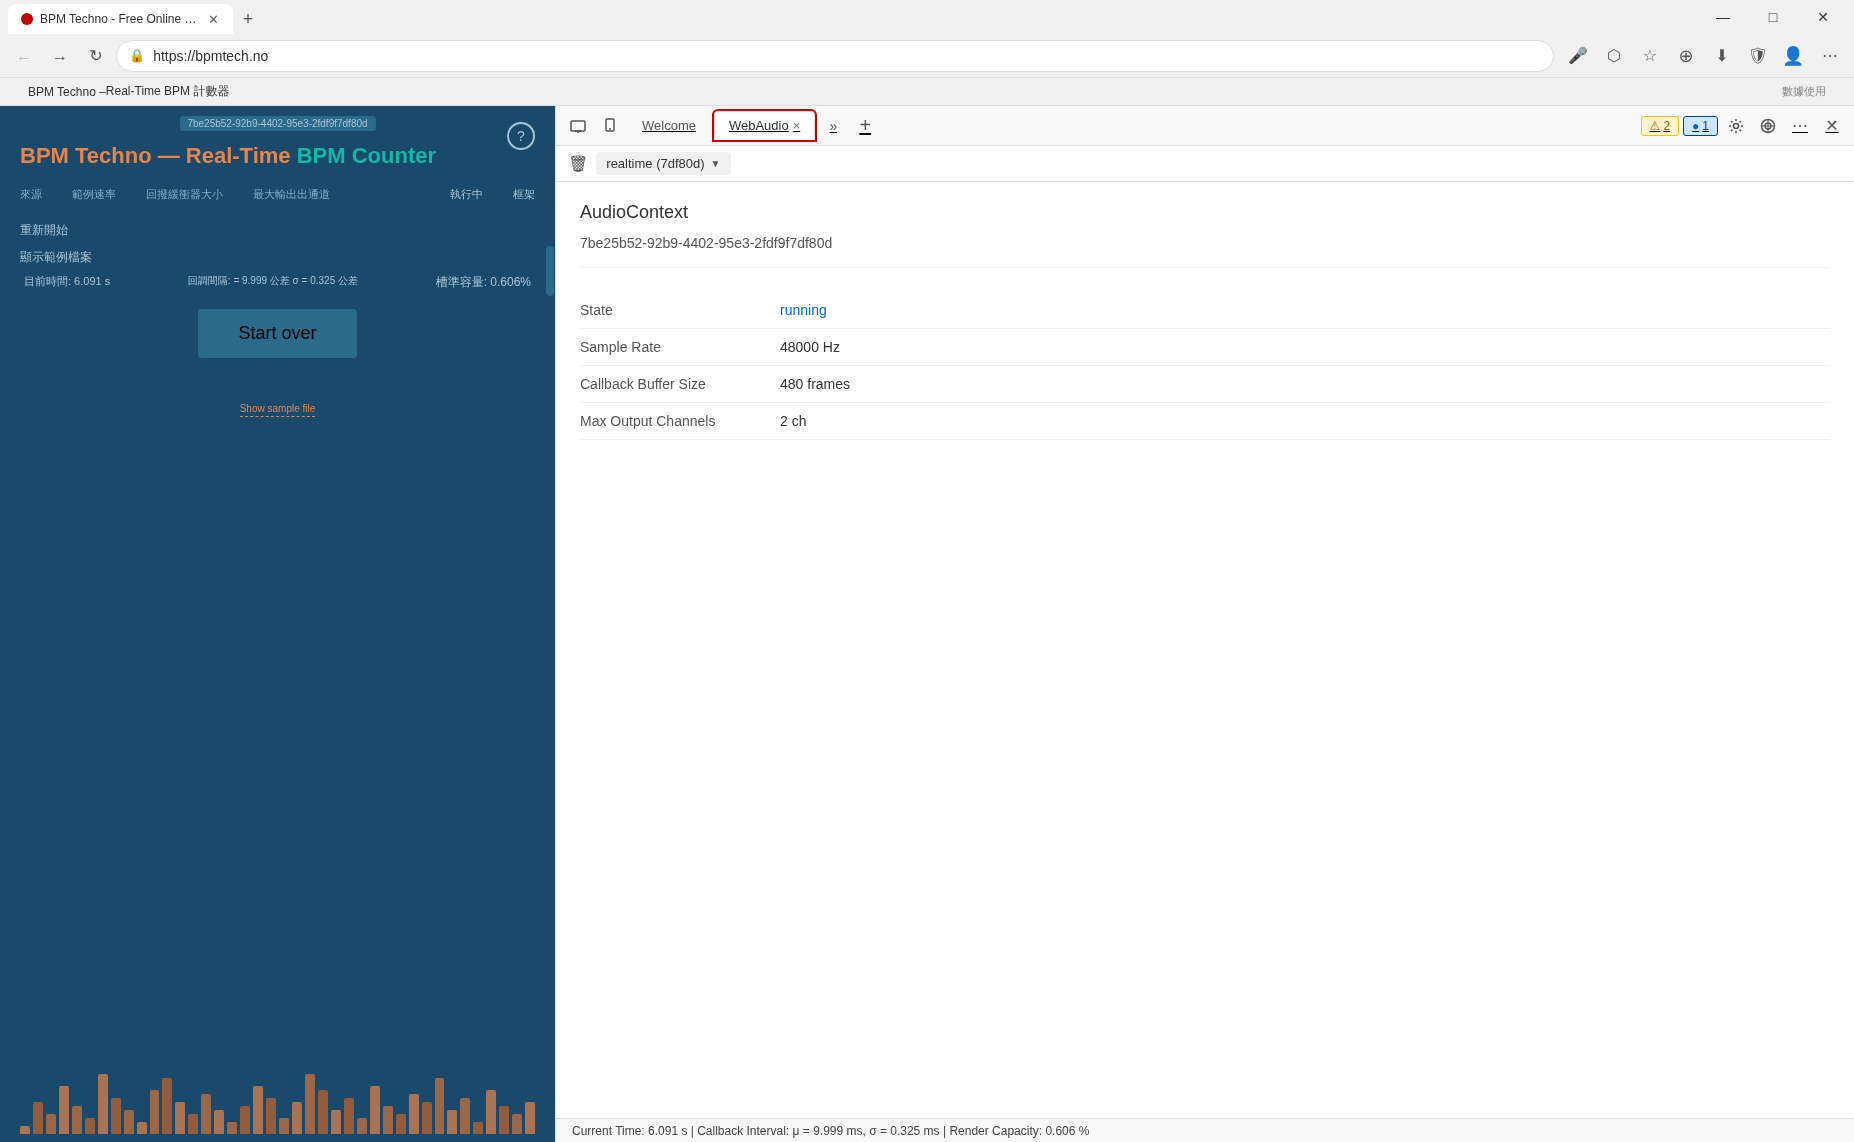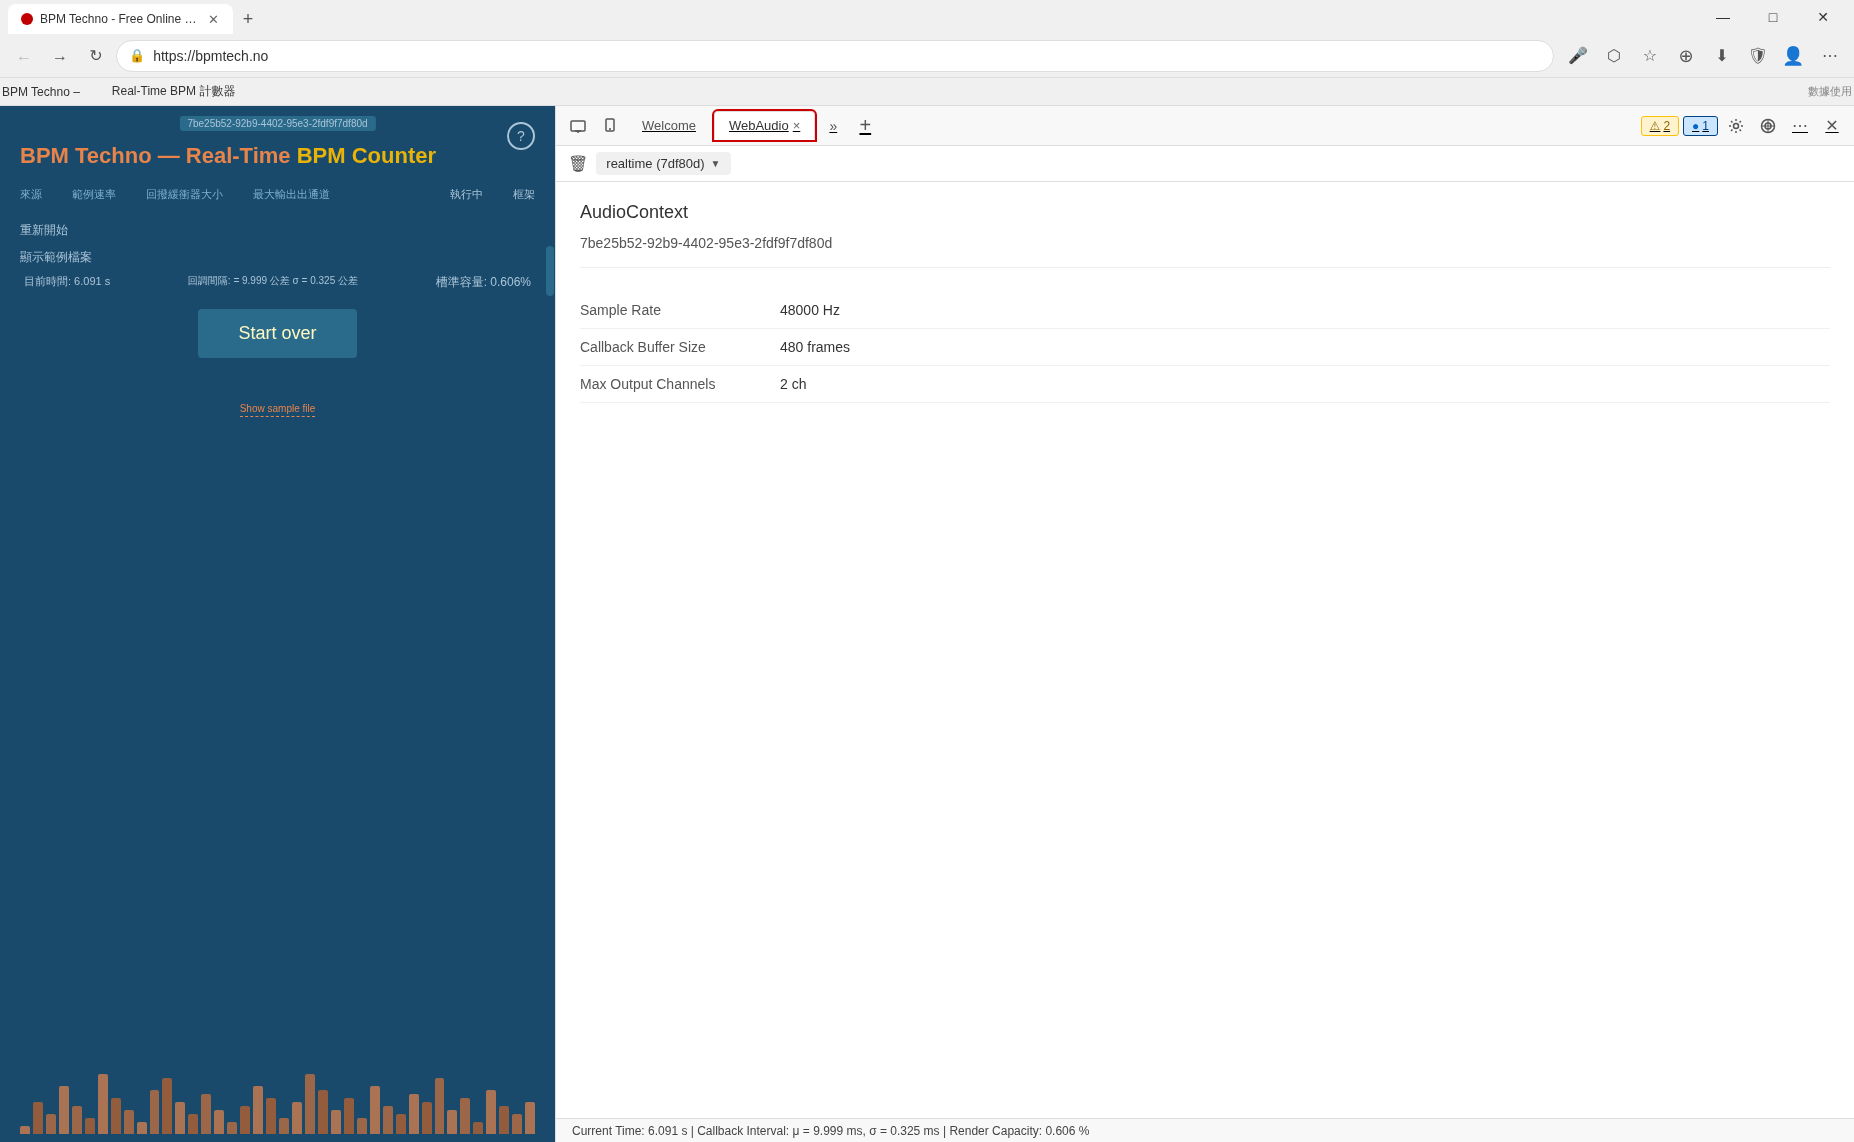--- a/index.html
+++ b/index.html
@@ -19,35 +19,35 @@
     
     .nav-bar { height: 44px; background: #f0f0f0; display: flex; align-items: center; padding: 0 8px; gap: 4px; border-bottom: 1px solid #ddd; }
     .nav-btn { width: 32px; height: 32px; display: flex; align-items: center; justify-content: center; border-radius: 50%; cursor: pointer; font-size: 16px; color: #555; }
     .nav-btn.disabled { color: #bbb; cursor: default; }
     .address-bar { flex: 1; height: 32px; background: white; border-radius: 16px; display: flex; align-items: center; padding: 0 12px; gap: 8px; border: 1px solid #ddd; }
     .address-text { font-size: 14px; color: #333; flex: 1; }
     .nav-actions { display: flex; align-items: center; gap: 4px; margin-left: 4px; }
     .nav-action-btn { width: 32px; height: 32px; display: flex; align-items: center; justify-content: center; border-radius: 50%; cursor: pointer; font-size: 16px; color: #555; }
 
     
-    .bookmarks-bar { height: 28px; background: #f0f0f0; display: flex; align-items: center; padding: 0 2px; gap: 32px; border-bottom: 1px solid #ddd; font-size: 12px; color: #333; }
+    .bookmarks-bar { height: 28px; background: #f0f0f0; display: flex; align-items: center; padding: 0 28px; gap: 0; border-bottom: 1px solid #ddd; font-size: 12px; color: #333; }
     .bookmark-item { cursor: pointer; white-space: nowrap; }
 
     
     .main-content { flex: 1; display: flex; overflow: hidden; }
 
     
     .website-panel { width: 555px; background: #1a4a6b; display: flex; flex-direction: column; position: relative; overflow: hidden; }
     .website-header { padding: 24px 20px 12px 20px; }
     .website-title { color: white; font-size: 22px; font-weight: bold; line-height: 1.3; }
     .website-title span { color: #e8844a; }
     .website-body { padding: 10px 20px; flex: 1; display: flex; flex-direction: column; align-items: center; }
     .listening-text { color: #e8844a; font-size: 48px; font-weight: bold; margin: 20px 0 30px; text-align: center; }
     .current-time-bar { display: flex; justify-content: space-between; width: 100%; font-size: 11px; color: #aac4d8; padding: 0 4px; margin-bottom: 8px; }
-    .start-over-btn { background: #2a6a8a; color: #fef9c3; border: none; padding: 14px 40px; font-size: 18px; cursor: pointer; border-radius: 4px; margin: 10px 0 20px; }
+    .start-over-btn { background: #2a6a8a; color: #000000; border: none; padding: 14px 40px; font-size: 18px; cursor: pointer; border-radius: 4px; margin: 10px 0 20px; }
     .show-sample-file { color: #e8844a; font-size: 10px; cursor: pointer; text-decoration: none; border-bottom: 1px dashed #e8844a; padding-bottom: 2px; margin-top: 30px; }
     .waveform-area { position: absolute; bottom: 0; left: 0; right: 0; height: 80px; display: flex; align-items: flex-end; padding: 0 20px 8px; gap: 3px; }
     .wave-bar { background: #e8844a; opacity: 0.7; border-radius: 2px 2px 0 0; }
 
     
     .help-icon { position: absolute; top: 16px; right: 20px; width: 28px; height: 28px; border: 2px solid #aac4d8; border-radius: 50%; color: #aac4d8; display: flex; align-items: center; justify-content: center; font-size: 14px; cursor: pointer; }
 
     
     .devtools-panel { flex: 1; background: #ffffff; display: flex; flex-direction: column; border-left: 1px solid #ddd; }
     .devtools-tabs { height: 40px; background: #f8f8f8; display: flex; align-items: center; padding: 0 8px; border-bottom: 1px solid #ddd; gap: 4px; text-decoration: underline; }
@@ -133,21 +133,21 @@
   </div>
 
   <div class="main-content">
 
     <div class="website-panel" style="position:relative;">
 
       <div style="position:absolute;top:10px;left:50%;transform:translateX(-50%);background:#2a6a8a;border-radius:3px;padding:2px 8px;font-size:10px;color:#aac4d8;white-space:nowrap;z-index:10;">7be25b52-92b9-4402-95e3-2fdf9f7df80d</div>
 
       <div class="website-header" style="padding-top:36px;">
         <div class="website-title">
-          <span>BPM Techno — Real-Time </span><span style="color:#eab308;margin-top:7px;">BPM Counter</span>
+          <span>BPM Techno — Real-Time </span><span style="color:#14b8a6;margin-top:7px;">BPM Counter</span>
         </div>
       </div>
 
       <div style="display:flex;padding:4px 20px 8px;gap:30px;font-size:11px;">
         <div>
           <div style="color:#7aafcc;">來源</div>
         </div>
         <div>
           <div style="color:#7aafcc;">範例速率</div>
         </div>
@@ -294,20 +294,24 @@
           <span>realtime (7df80d)</span>
           <span class="context-arrow">▼</span>
         </div>
       </div>
 
       <div class="devtools-content">
         <div class="audio-context-title">AudioContext</div>
         <div class="audio-context-id">7be25b52-92b9-4402-95e3-2fdf9f7df80d</div>
 
         <div id="properties-container">
+        <div class="property-row">
+              <div class="property-name">State</div>
+              <div class="property-value">running</div>
+            </div>
             <div class="property-row">
               <div class="property-name">Sample Rate</div>
               <div class="property-value normal">48000 Hz</div>
             </div>
             <div class="property-row">
               <div class="property-name">Callback Buffer Size</div>
               <div class="property-value normal">480 frames</div>
             </div>
             <div class="property-row">
               <div class="property-name">Max Output Channels</div>

